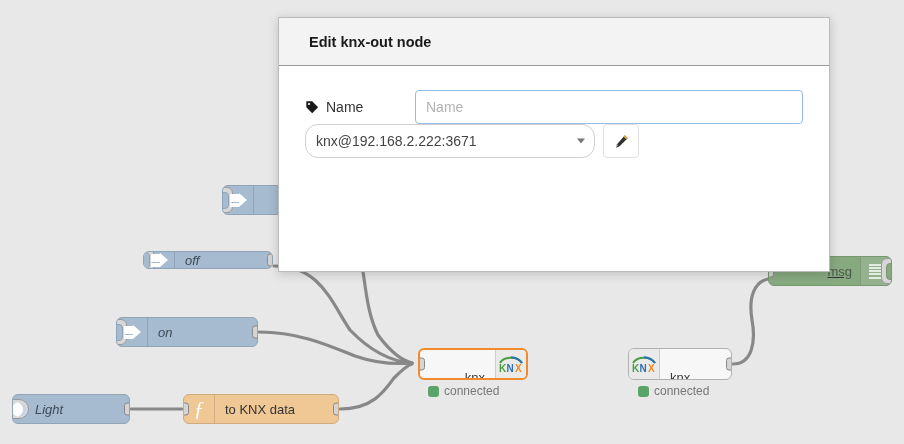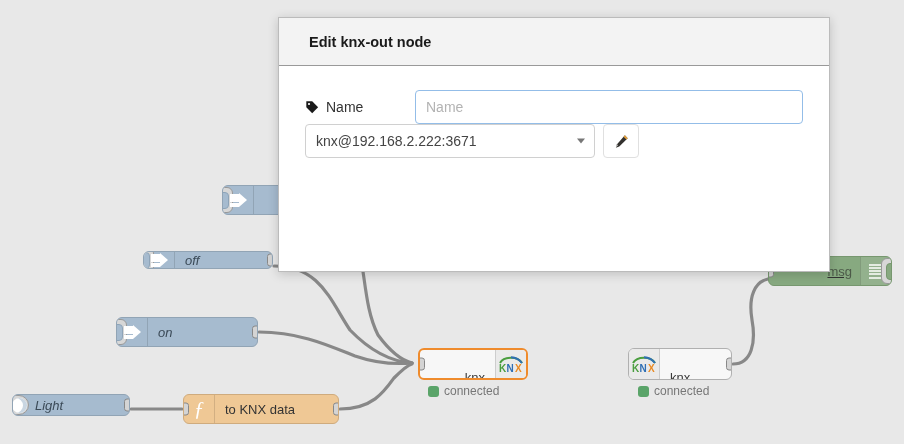--- a/index.html
+++ b/index.html
@@ -171,21 +171,21 @@
     border:1px solid #93bde8; border-radius:4px;
     padding:0 10px; font-size:14px; color:#333;
     font-family:"Liberation Sans", sans-serif;
     outline:none; background:#fff;
   }
   .tinput::placeholder { color:#b3b3b3; }
 
   .selwrap { position:relative; width:290px; flex:0 0 290px; }
   .sel {
     width:100%; height:34px; box-sizing:border-box;
-    border:1px solid #d0d0d0; border-radius:4px; background:#fff;
+    border:1px solid #d0d0d0; border-radius:13px; background:#fff;
     display:flex; align-items:center; padding:0 10px;
     font-size:14px; color:#444;
   }
   .caret {
     position:absolute; right:10px; top:50%; transform:translateY(-50%);
     width:0; height:0;
     border-left:4px solid transparent; border-right:4px solid transparent;
     border-top:5px solid #777;
   }
   .iconbtn {
@@ -261,21 +261,21 @@
       <div class="icobox left">
         <span class="arrow">
             <u></u>
             <i></i>
           </span>
       </div>
       <div class="lbl">on</div>
       <div class="port out"></div>
     </div>
 
-    <div class="node inject" style="left:12px; top:394px; width:118px; height:22px;">
+    <div class="node inject" style="left:12px; top:394px; width:118px; height:30px;">
       <div class="togbtn">
           <i></i>
         </div>
       <div class="lbl" style="padding-left:22px;">Light</div>
       <div class="port out"></div>
     </div>
 
     <div class="node func" style="left:183px; top:394px; width:156px; height:30px;">
       <div class="icobox left">
         <span class="fglyph">ƒ</span>

